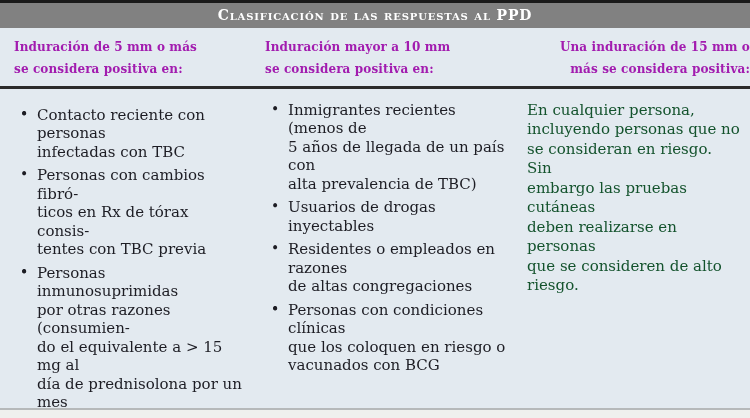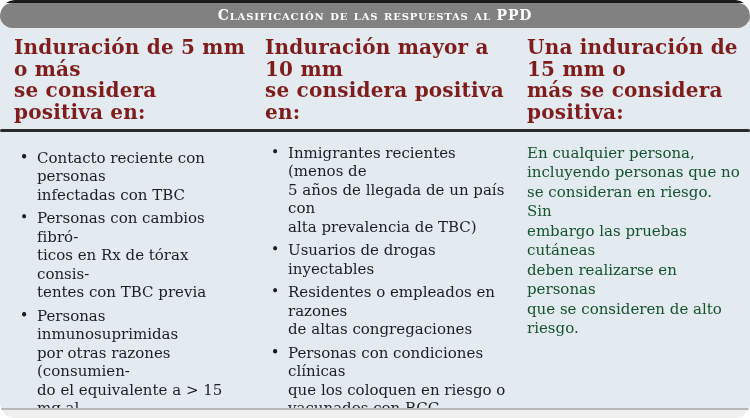--- a/index.html
+++ b/index.html
@@ -1,15 +1,15 @@
 <!DOCTYPE html>
 <html lang="es"><head>
 <meta charset="utf-8">
 <style>
-  * { margin: 0; padding: 0; box-sizing: border-box; border-radius: 15px; }
+  * { margin: 0; padding: 0; box-sizing: border-box; }
   html, body { background: #ffffff; }
   body { font-family: "DejaVu Serif", "Liberation Serif", serif; }
 
   .page {
     position: relative;
     width: 750px;
     height: 418px;
     overflow: hidden;
     background: #e3eaf0;
   }
@@ -39,29 +39,29 @@
   .grid {
     display: grid;
     grid-template-columns: 250px 260px 240px;
   }
 
   .header-row {
     padding-top: 9px;
   }
   .col-header {
     font-weight: bold;
-    color: #7f1d1d;
-    font-size: 20px;
+    color: #a21caf;
+    font-size: 12px;
     line-height: 21.5px;
     white-space: pre-line;
     letter-spacing: 0.01em;
   }
   .hcell-1 { padding-left: 14px; }
   .hcell-2 { padding-left: 15px; }
-  .hcell-3 { padding-left: 17px; }
+  .hcell-3 { padding-left: 17px; text-align: right; }
 
   .header-divider {
     margin-top: 6px;
     height: 2.5px;
     background: #2b2b2b;
   }
 
   .content-row {
     padding-top: 12px;
   }

